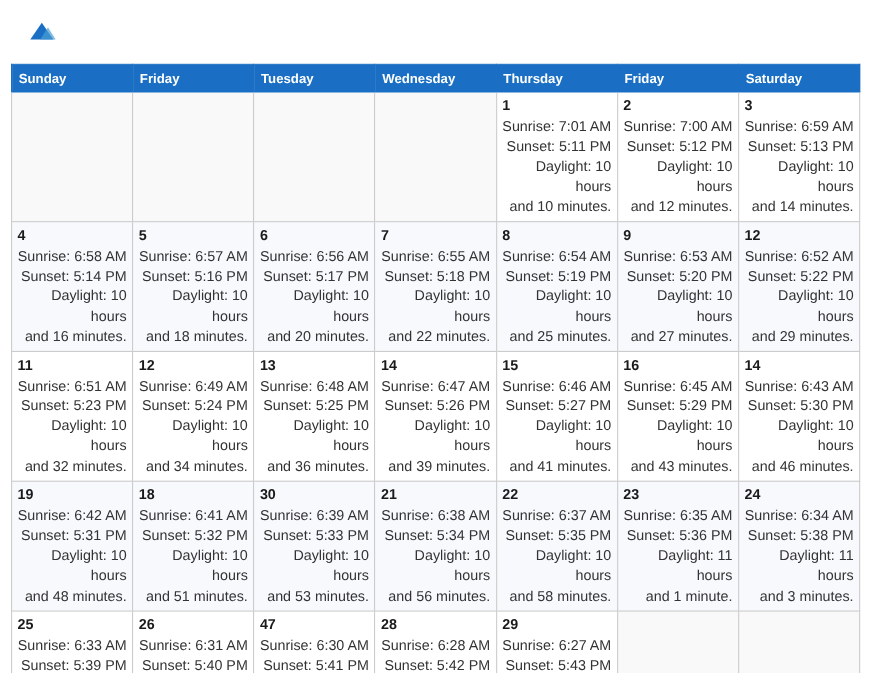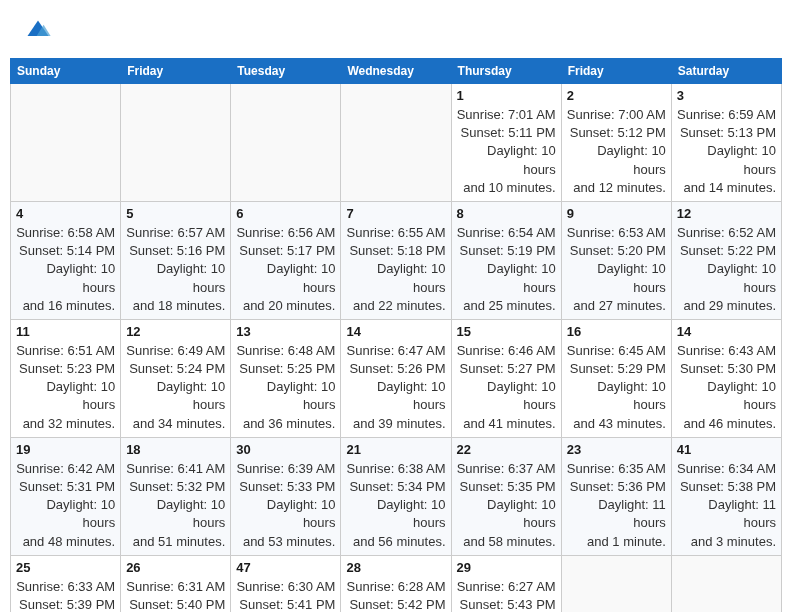--- a/index.html
+++ b/index.html
@@ -225,21 +225,21 @@
         </td>
         <td>
           <div class="day-number">22</div>
           <div class="day-info">Sunrise: 6:37 AM<br>Sunset: 5:35 PM<br>Daylight: 10 hours<br>and 58 minutes.</div>
         </td>
         <td>
           <div class="day-number">23</div>
           <div class="day-info">Sunrise: 6:35 AM<br>Sunset: 5:36 PM<br>Daylight: 11 hours<br>and 1 minute.</div>
         </td>
         <td>
-          <div class="day-number">41</div>
+          <div class="day-number">24</div>
           <div class="day-info">Sunrise: 6:34 AM<br>Sunset: 5:38 PM<br>Daylight: 11 hours<br>and 3 minutes.</div>
         </td>
       </tr>
       <tr class="week-row">
         <td>
           <div class="day-number">25</div>
           <div class="day-info">Sunrise: 6:33 AM<br>Sunset: 5:39 PM<br>Daylight: 11 hours<br>and 6 minutes.</div>
         </td>
         <td>
           <div class="day-number">26</div>

